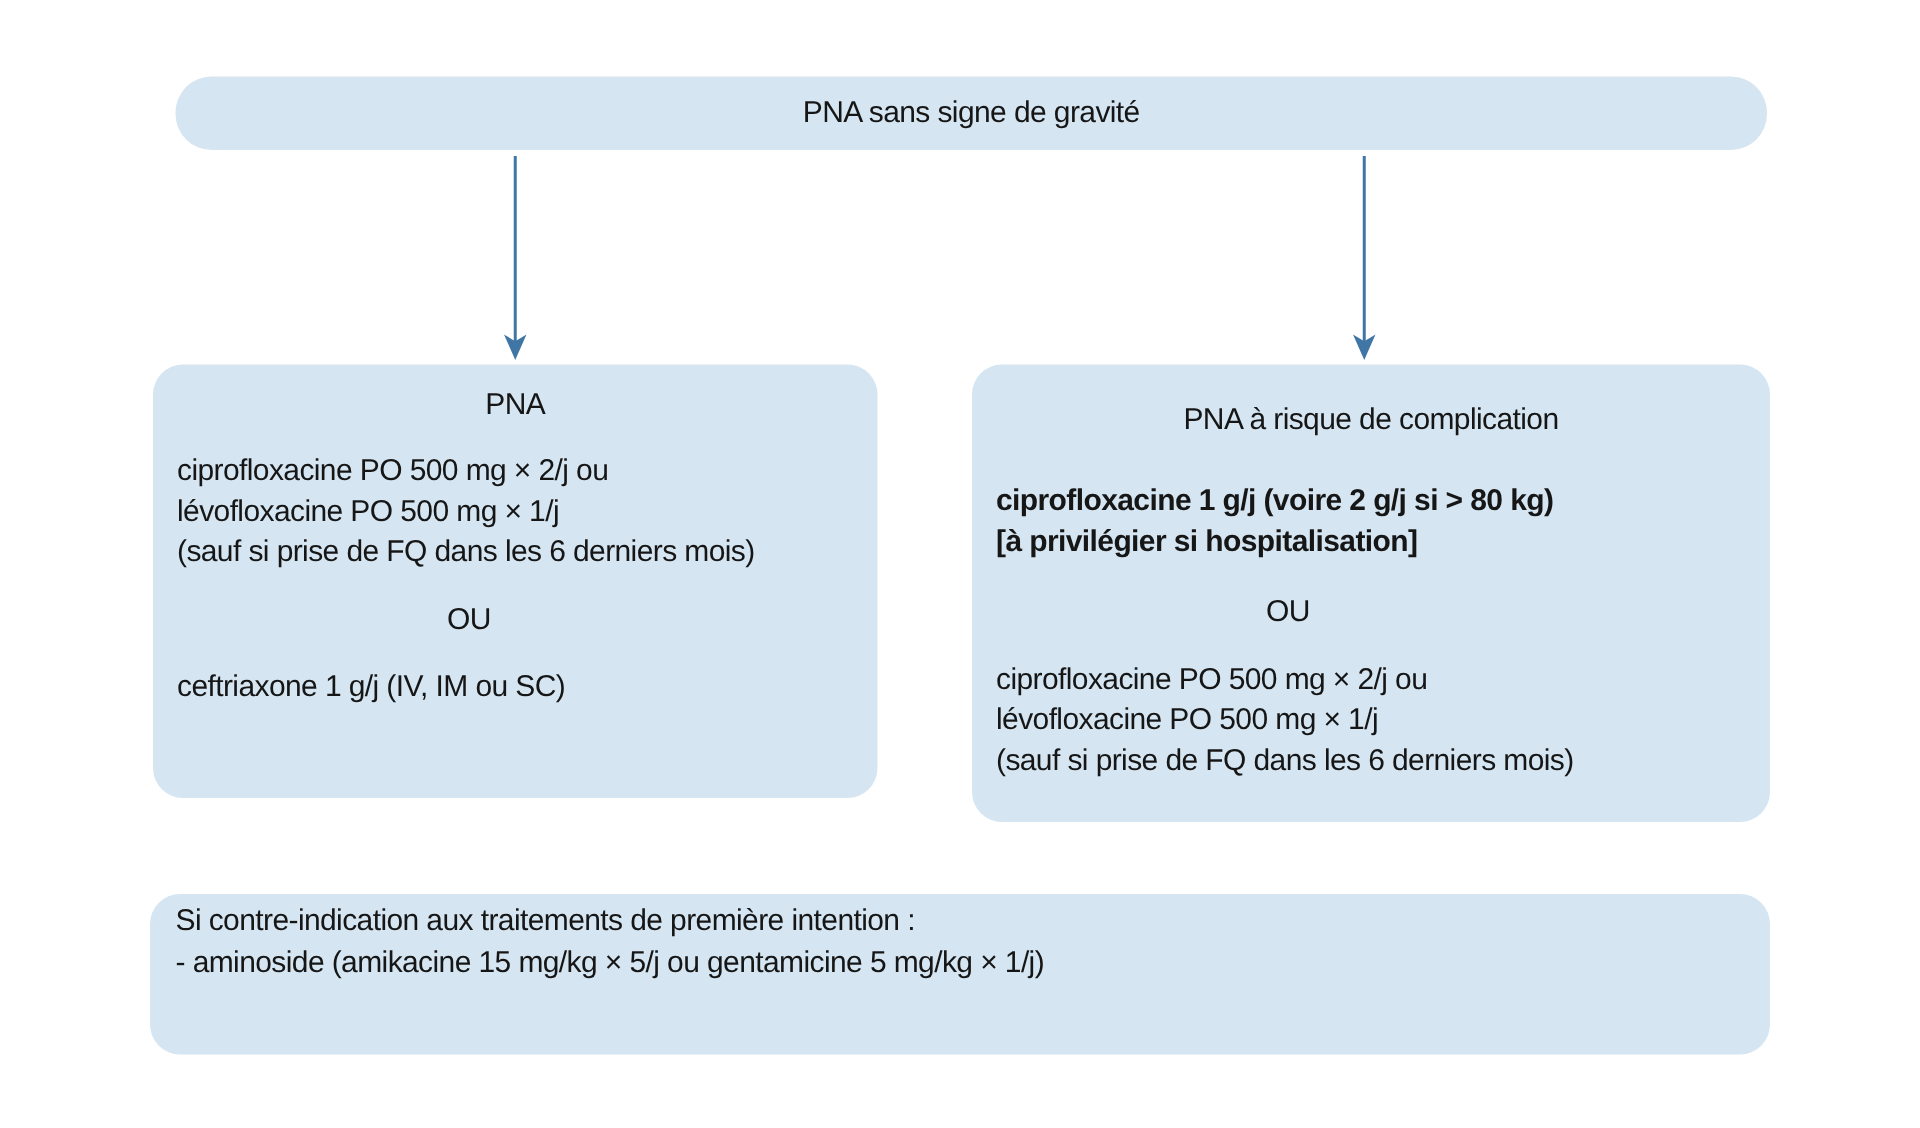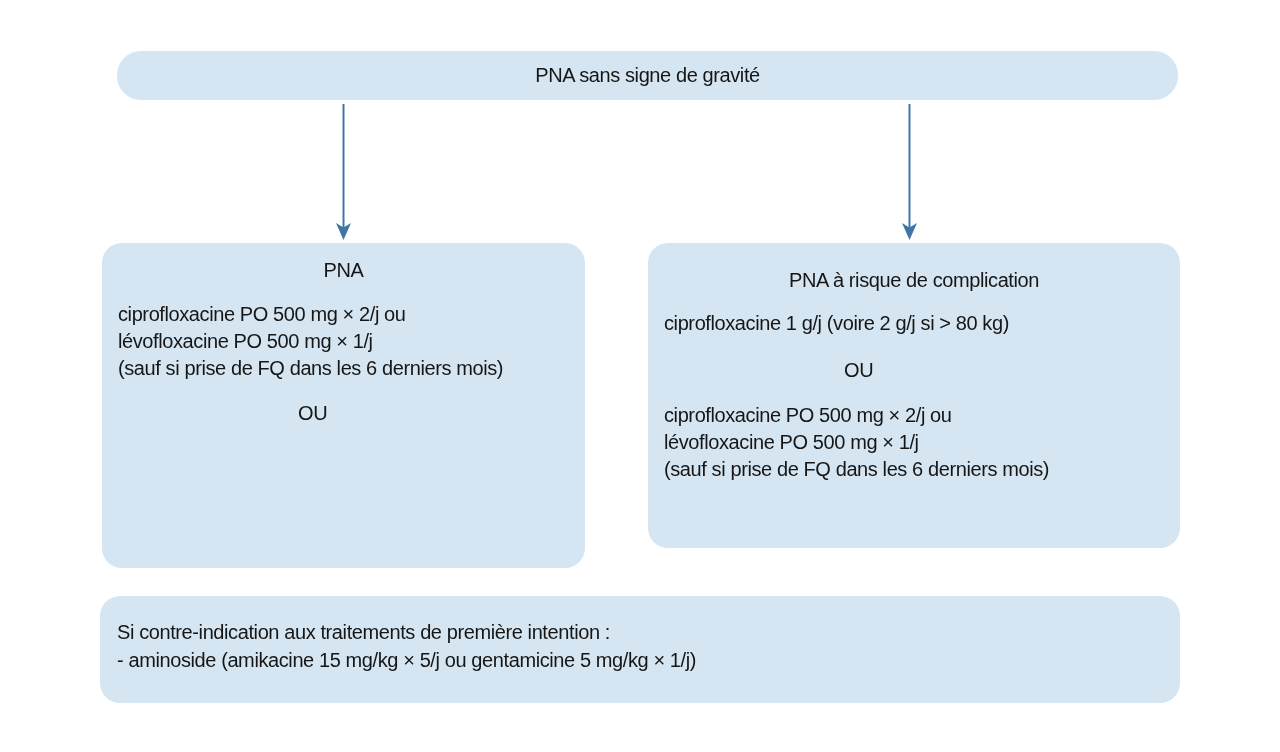--- a/index.html
+++ b/index.html
@@ -20,39 +20,39 @@
   }
   .top-box {
     left: 117px; top: 51px;
     width: 1061px; height: 49px;
     border-radius: 24px;
     display: flex; align-items: center; justify-content: center;
     text-align: center;
   }
   .left-box {
     left: 102px; top: 243px;
-    width: 483px; height: 325px;
+    width: 483px; height: 289px;
     padding: 14px 16px;
   }
   .right-box {
     left: 648px; top: 243px;
     width: 532px; height: 305px;
     padding: 24px 16px;
   }
   .bottom-box {
     left: 100px; top: 596px;
     width: 1080px; height: 107px;
-    padding: 22px 17px;
+    padding: 4px 17px;
     line-height: 28px;
   }
   .box-title { text-align: center; }
   .para-left  .p1 { margin-top: 17px; }
   .para-left  .or { margin-top: 18px; margin-left: 180px; }
   .para-left  .p2 { margin-top: 18px; }
-  .para-right .p1 { margin-top: 16px; }
+  .para-right .p1 { margin-top: 27px; font-weight: bold; }
   .para-right .or { margin-top: 20px; margin-left: 180px; }
   .para-right .p2 { margin-top: 18px; }
   .arrow-svg { position: absolute; width: 20px; height: 136px; }
   .arrow-left-svg  { left: 334px; top: 104px; }
   .arrow-right-svg { left: 900px; top: 104px; }
 </style>
 </head>
 <body>
 
 <div class="box top-box">
@@ -69,26 +69,30 @@
 </svg>
 
 <div class="box left-box para-left">
   <div class="box-title">PNA</div>
   <div class="p1">
     <div>ciprofloxacine PO 500 mg × 2/j ou</div>
     <div>lévofloxacine PO 500 mg × 1/j</div>
     <div>(sauf si prise de FQ dans les 6 derniers mois)</div>
   </div>
   <div class="or">OU</div>
+  <div class="p2">
+    <div>ceftriaxone 1 g/j (IV, IM ou SC)</div>
+  </div>
 </div>
 
 <div class="box right-box para-right">
   <div class="box-title">PNA à risque de complication</div>
   <div class="p1">
     <div>ciprofloxacine 1 g/j (voire 2 g/j si &gt; 80 kg)</div>
+    <div>[à privilégier si hospitalisation]</div>
   </div>
   <div class="or">OU</div>
   <div class="p2">
     <div>ciprofloxacine PO 500 mg × 2/j ou</div>
     <div>lévofloxacine PO 500 mg × 1/j</div>
     <div>(sauf si prise de FQ dans les 6 derniers mois)</div>
   </div>
 </div>
 
 <div class="box bottom-box">

